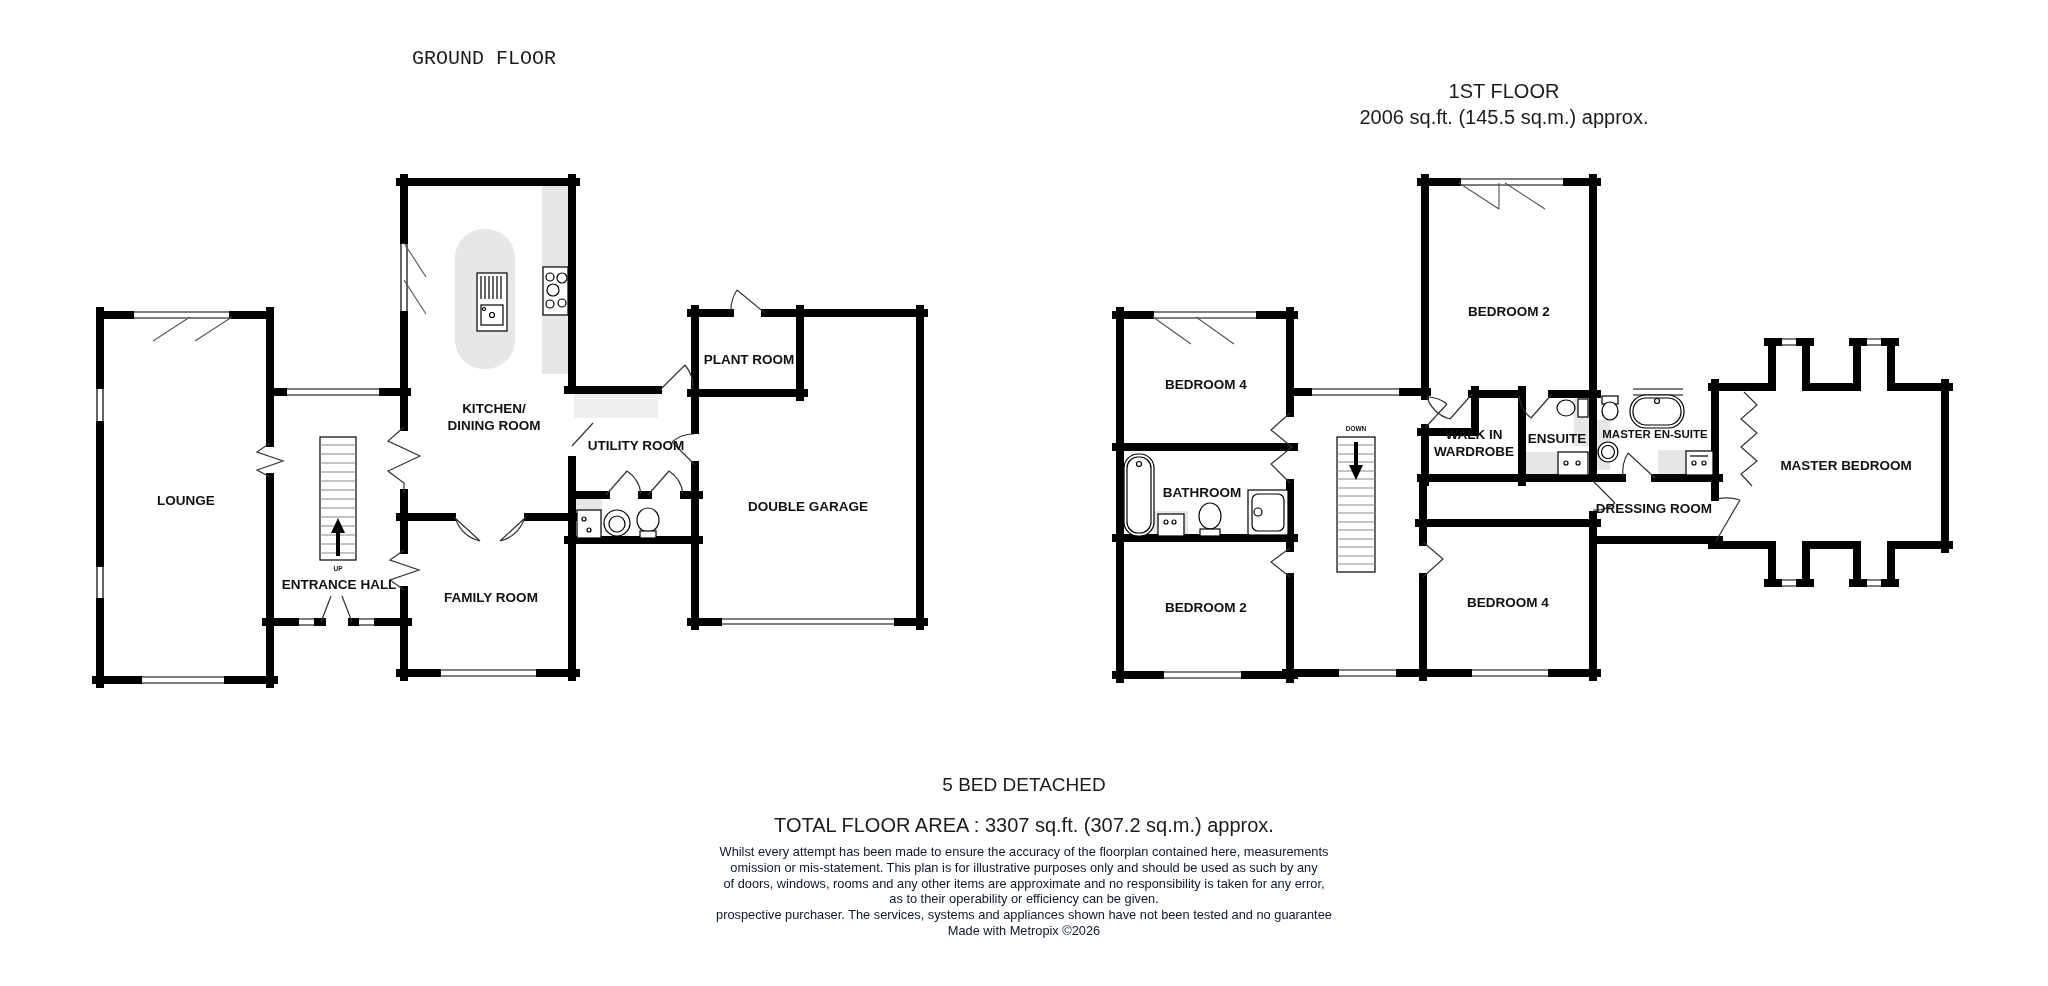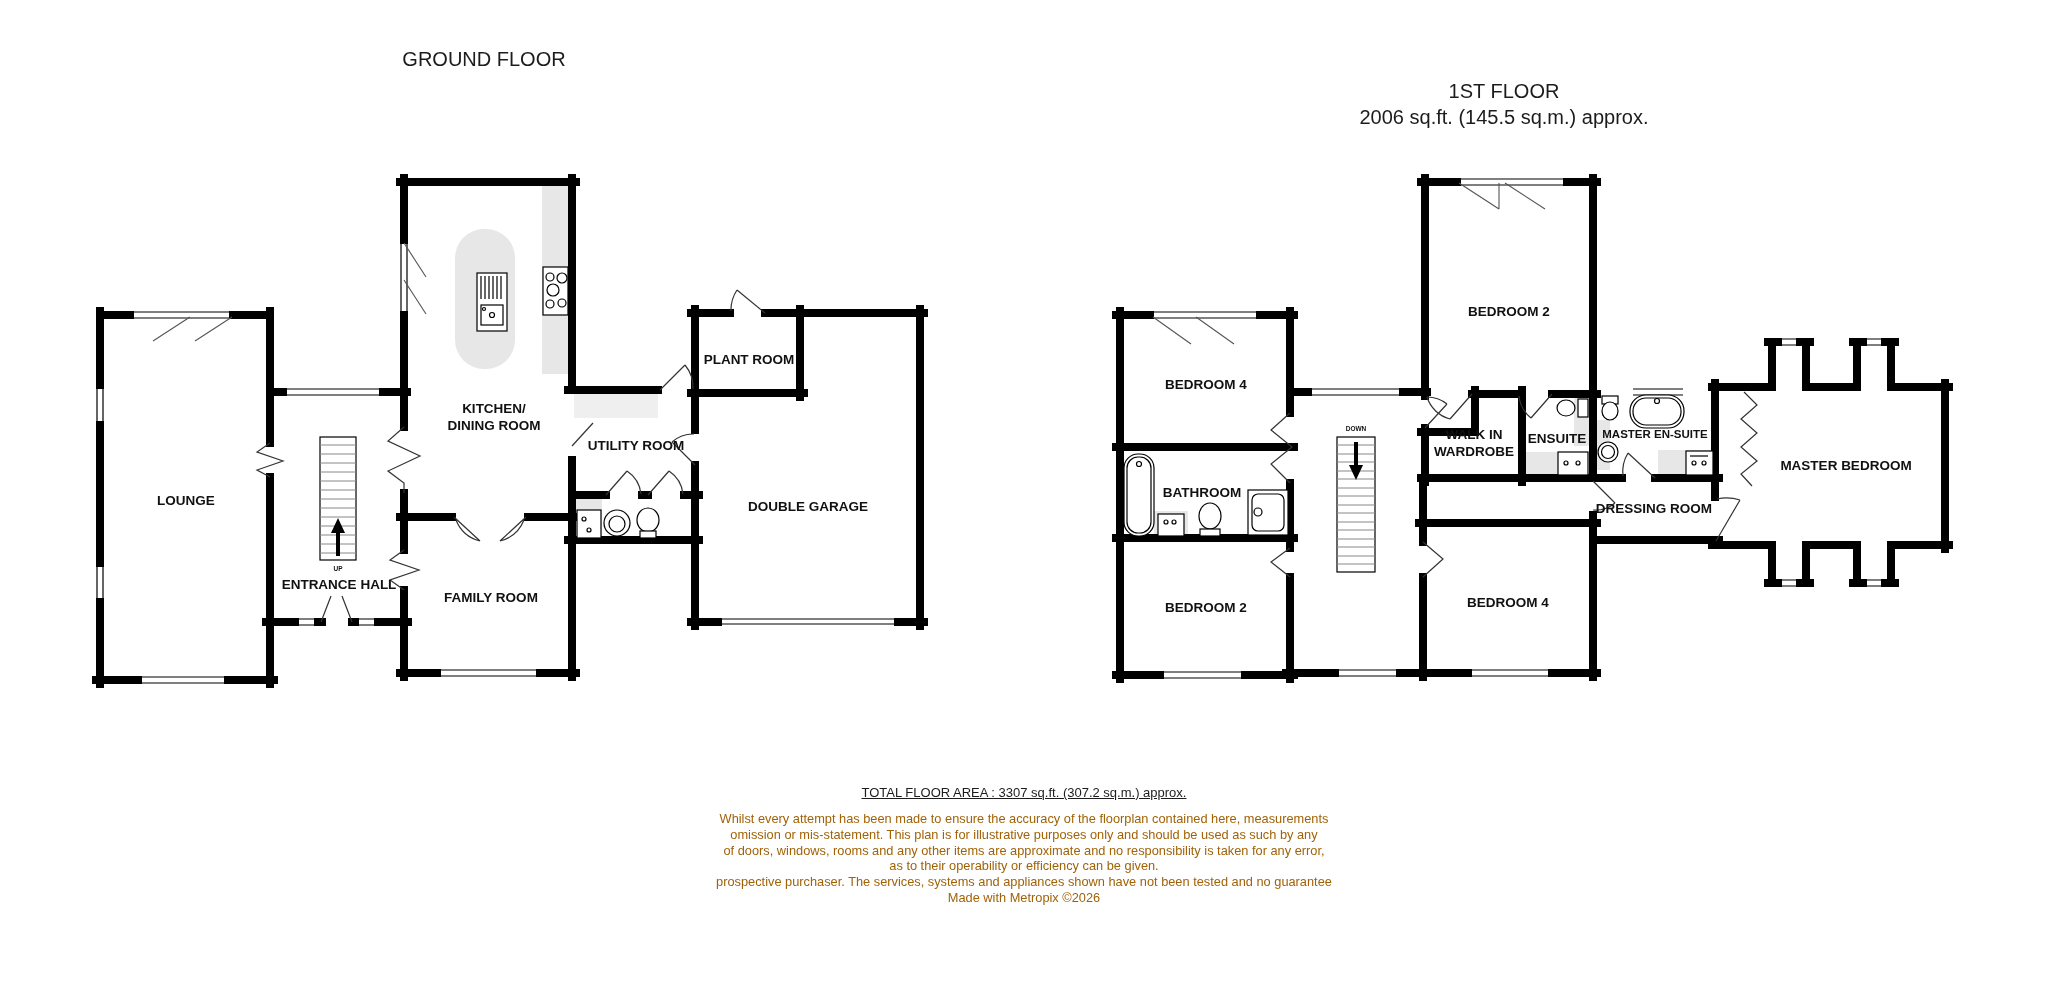--- a/index.html
+++ b/index.html
@@ -2,43 +2,43 @@
 <html><head>
 <meta charset="utf-8">
 <style>
   html,body{margin:0;padding:0;background:#fff;}
   .canvas{position:relative;width:2048px;height:986px;background:#fff;overflow:hidden;
           font-family:"Liberation Sans",sans-serif;color:#1c1c1c;}
   .floor-title{position:absolute;top:46px;width:400px;text-align:center;
                font-size:20px;line-height:26px;color:#1c1c1c;}
   .footer{position:absolute;left:524px;top:775px;width:1000px;text-align:center;color:#1c1c1c;}
   .prop-type{font-size:19px;line-height:19px;}
-  .total-area{font-size:13px;line-height:19px;margin-top:8px;text-decoration:underline;}
-  .disclaimer{margin-top:9px;font-size:12.8px;line-height:15.8px;color:#a16207;}
+  .total-area{font-size:20px;line-height:19px;margin-top:22px;}
+  .disclaimer{margin-top:9px;font-size:12.8px;line-height:15.8px;color:#0f172a;}
   .disclaimer div{display:block;}
   svg{position:absolute;left:0;top:0;}
   .wall{stroke:#000;stroke-width:8;fill:none;stroke-linecap:square;}
   .wl{stroke:#000;stroke-width:1.2;fill:none;}
   .dg{stroke:#555;stroke-width:1.1;fill:none;}
   .zz{stroke:#333;stroke-width:1.2;fill:none;}
   .fx{stroke:#000;stroke-width:1.2;fill:#fff;}
   .fxg{fill:#e7e7e7;stroke:none;}
   .tread{stroke:#888;stroke-width:1;fill:none;}
   .arrow{stroke:#000;stroke-width:4;fill:none;}
   .lbl{font-family:"Liberation Sans",sans-serif;font-weight:700;font-size:13.5px;
        fill:#111;text-anchor:middle;}
   .lbl-sm{font-size:11.5px;}
   .lbl-xs{font-size:6.5px;}
 </style>
 </head>
 <body>
 
 <div class="canvas">
 
-  <div class="floor-title" style="left:284px;">
+  <div class="floor-title" style="left:284px;font-family:Liberation Mono, monospace;">
     <div>GROUND FLOOR</div>
   </div>
 
   <div class="floor-title" style="left:1304px;margin-top:32px;">
     <div>1ST FLOOR</div>
     <div>2006 sq.ft. (145.5 sq.m.) approx.</div>
   </div>
 
   <svg width="2048" height="986" viewBox="0 0 2048 986">
 
@@ -259,20 +259,21 @@
       <text class="lbl" x="1474" y="456">WARDROBE</text>
       <text class="lbl" x="1557" y="443">ENSUITE</text>
       <text class="lbl lbl-sm" x="1655" y="438">MASTER EN-SUITE</text>
       <text class="lbl" x="1654" y="513">DRESSING ROOM</text>
       <text class="lbl" x="1846" y="470">MASTER BEDROOM</text>
       <text class="lbl" x="1508" y="607">BEDROOM 4</text>
     </g>
   </svg>
 
   <div class="footer">
+    <div class="prop-type">5 BED DETACHED</div>
     <div class="total-area">TOTAL FLOOR AREA : 3307 sq.ft. (307.2 sq.m.) approx.</div>
     <div class="disclaimer">
       <div>Whilst every attempt has been made to ensure the accuracy of the floorplan contained here, measurements</div>
       <div>omission or mis-statement. This plan is for illustrative purposes only and should be used as such by any</div>
       <div>of doors, windows, rooms and any other items are approximate and no responsibility is taken for any error,</div>
       <div>as to their operability or efficiency can be given.</div>
       <div>prospective purchaser. The services, systems and appliances shown have not been tested and no guarantee</div>
       <div>Made with Metropix ©2026</div>
     </div>
   </div>

